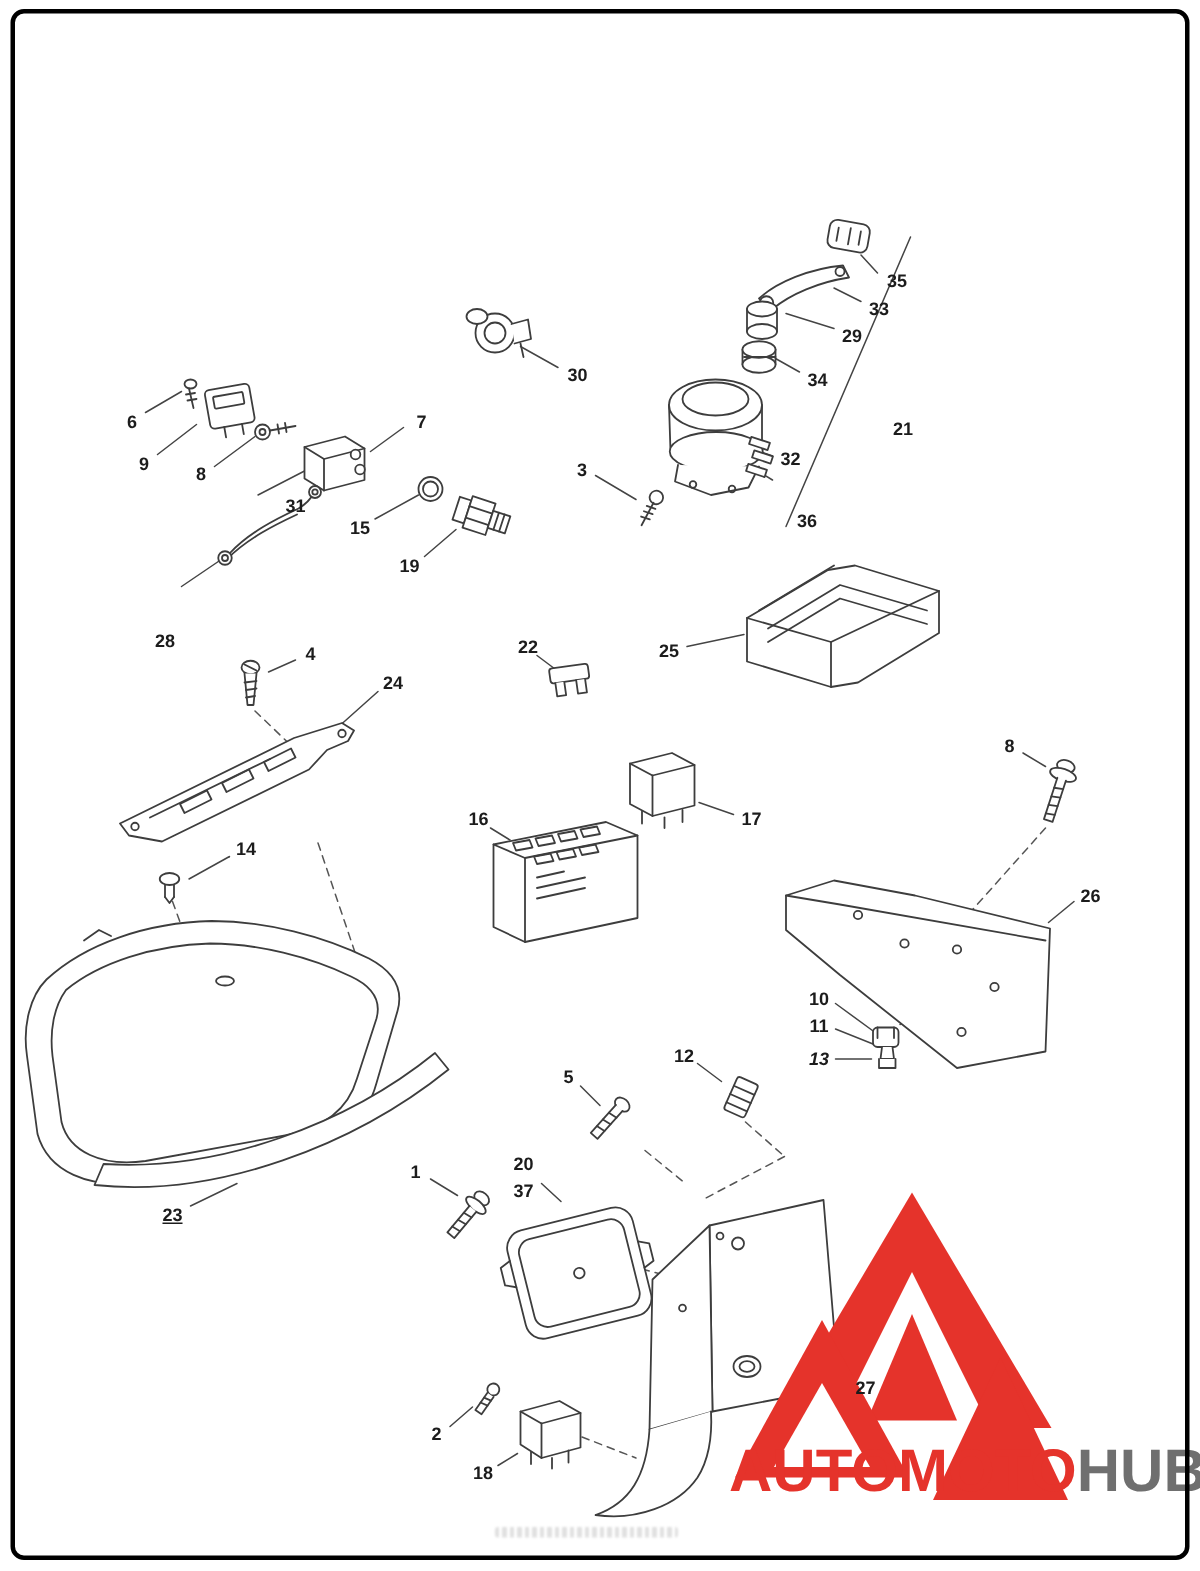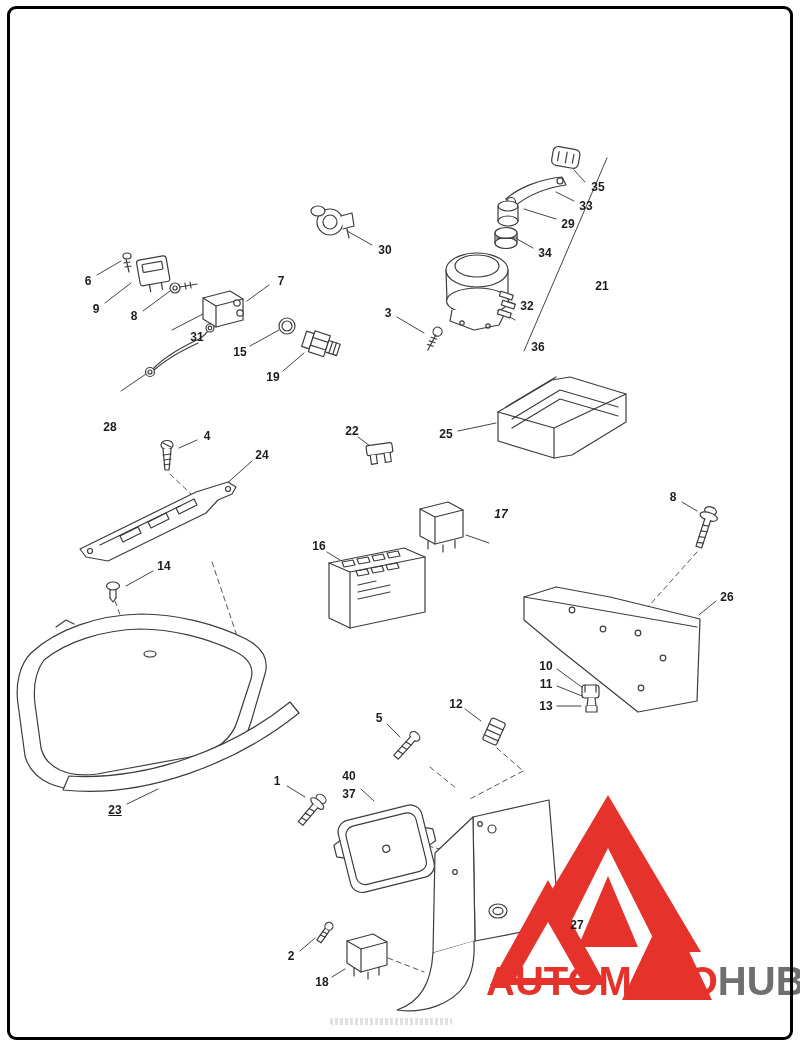--- a/index.html
+++ b/index.html
@@ -387,32 +387,32 @@
       <div class="callout" style="left: 545px; top: 253px;">34</div>
       <div class="callout" style="left: 568px; top: 224px;">29</div>
       <div class="callout" style="left: 586px; top: 206px;">33</div>
       <div class="callout" style="left: 598px; top: 187px;">35</div>
       <div class="callout" style="left: 602px; top: 286px;">21</div>
       <div class="callout" style="left: 446px; top: 434px;">25</div>
       <div class="callout" style="left: 352px; top: 431px; text-align: right;">22</div>
       <div class="callout" style="left: 207px; top: 436px;">4</div>
       <div class="callout" style="left: 262px; top: 455px;">24</div>
       <div class="callout" style="left: 319px; top: 546px;">16</div>
-      <div class="callout" style="left: 501px; top: 514px; font-style: italic;">17</div>
+      <div class="callout" style="left: 501px; top: 546px;">17</div>
       <div class="callout" style="left: 673px; top: 497px;">8</div>
       <div class="callout" style="left: 727px; top: 597px;">26</div>
       <div class="callout" style="left: 164px; top: 566px;">14</div>
       <div class="callout" style="left: 546px; top: 666px;">10</div>
       <div class="callout" style="left: 546px; top: 684px;">11</div>
-      <div class="callout" style="left: 546px; top: 706px;">13</div>
+      <div class="callout" style="left: 546px; top: 706px; font-style: italic;">13</div>
       <div class="callout" style="left: 456px; top: 704px;">12</div>
       <div class="callout" style="left: 379px; top: 718px;">5</div>
       <div class="callout" style="left: 115px; top: 810px; text-decoration: underline;">23</div>
       <div class="callout" style="left: 277px; top: 781px;">1</div>
-      <div class="callout" style="left: 349px; top: 776px;">40</div>
+      <div class="callout" style="left: 349px; top: 776px;">20</div>
       <div class="callout" style="left: 349px; top: 794px;">37</div>
       <div class="callout" style="left: 291px; top: 956px;">2</div>
       <div class="callout" style="left: 322px; top: 982px;">18</div>
       <div class="callout" style="left: 577px; top: 925px;">27</div>
     </div>
 
   <div class="watermark-text"><span style="color: rgb(229, 51, 43); text-align: center;">AUTOMOTO</span><span style="color: rgb(111, 111, 111);">HUB</span></div>
 
   <div class="smudge"></div>
 

